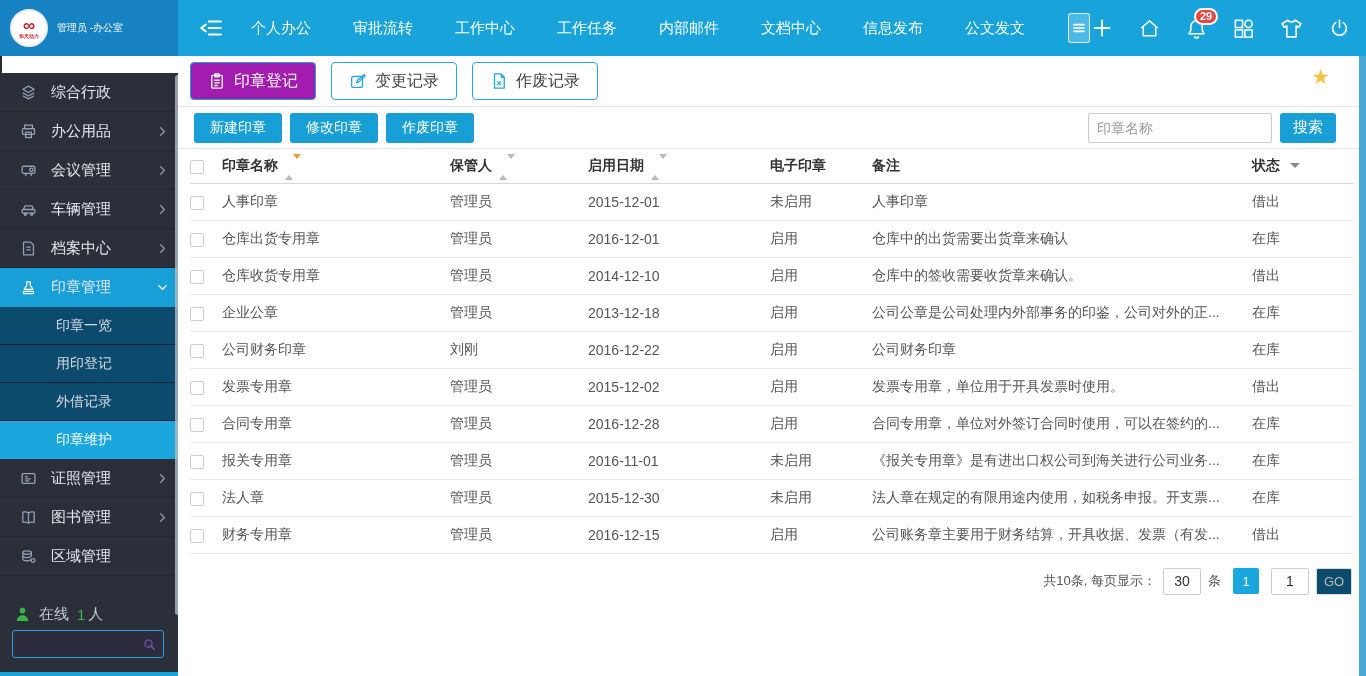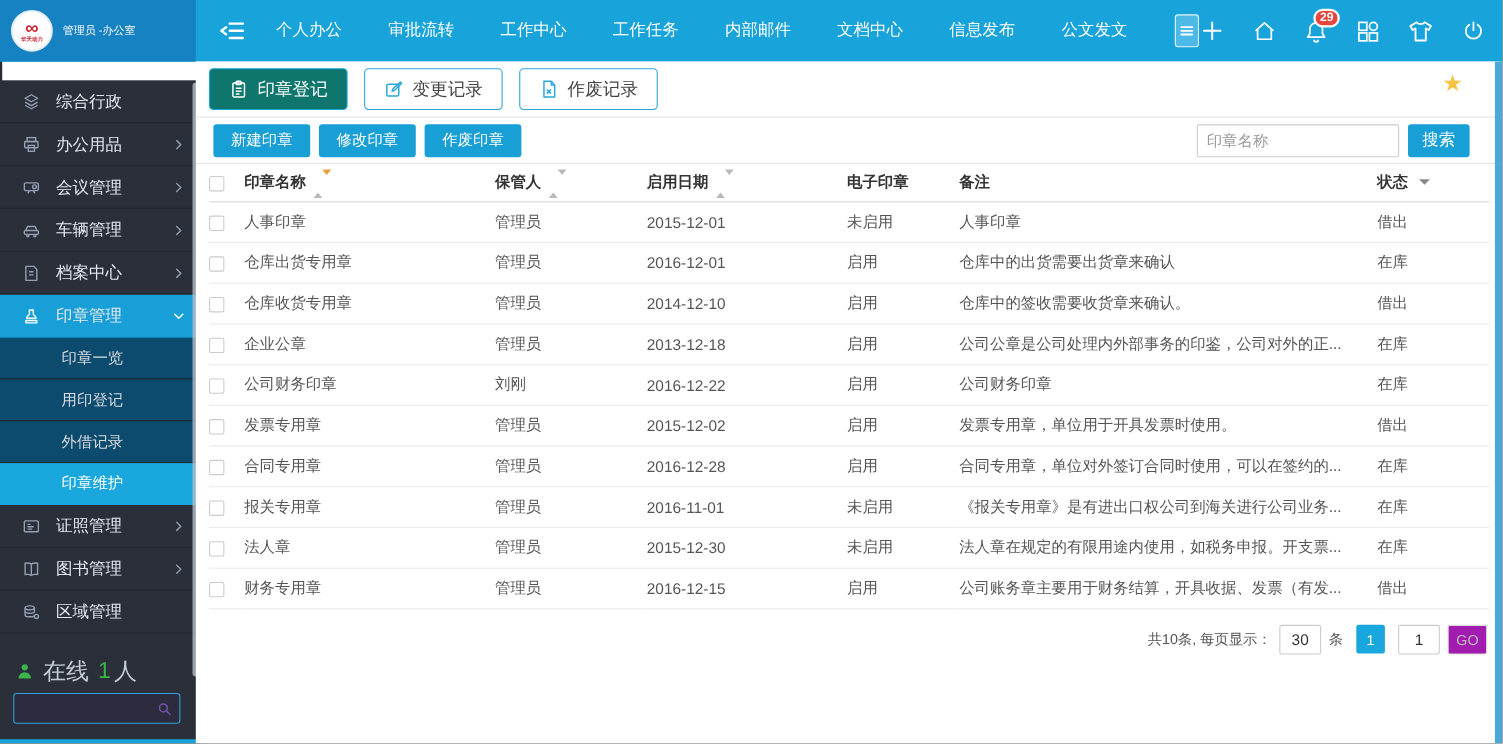--- a/index.html
+++ b/index.html
@@ -33,41 +33,41 @@
                font-size:15px; border-bottom:1px solid #222731; cursor:pointer; }
   .side-item .sicon { color:#93a0b6; display:flex; margin-right:14px; }
   .side-item .arrow { margin-left:auto; margin-right:14px; color:#8e97a6; display:flex; }
   .side-item.active { background:#189fd7; border-bottom-color:#189fd7; }
   .side-item.active .sicon, .side-item.active .arrow { color:#fff; }
   .submenu { background:#0c4a6e; }
   .sub-item { height:38px; display:flex; align-items:center; padding-left:56px; color:#d6dae1;
               font-size:14px; border-bottom:1px solid #1f242d; cursor:pointer; }
   .sub-item.active { background:#1aa7dd; color:#fff; border-bottom-color:#1aa7dd; }
   .side-online { position:absolute; left:14px; bottom:52px; display:flex; align-items:center;
-                 color:#c6ccd4; font-size:21px; gap:8px; }
+                 color:#c6ccd4; font-size:15px; gap:8px; }
   .side-online .num { color:#3cb54a; }
   .side-search { position:absolute; left:12px; bottom:18px; width:152px; height:28px; background:#2c2c3e;
                  border:1px solid #2da0d8; border-radius:3px; display:flex; align-items:center; }
   .side-search input { flex:1; background:transparent; border:none; outline:none; color:#d5d9e0;
                        font-size:13px; padding:0 6px; font-family:inherit; width:100px; }
   .side-search .mag { color:#6b4fa1; margin-right:6px; display:flex; }
   .side-scroll { position:absolute; top:2px; right:1px; width:6px; height:540px;
                  background:#b3bcc6; border-radius:3px; opacity:.8; }
   .side-bottom-bar { position:absolute; bottom:0; left:0; width:100%; height:4px; background:#18a4da; }
 
   
   .main { position:absolute; left:178px; top:56px; right:0; bottom:0; background:#fff; }
   .page-scrollbar { position:absolute; right:0; top:0; bottom:0; width:7px; background:#4aa9d6; }
 
   .tabbar { height:51px; border-bottom:1px solid #e6e6e6; display:flex; align-items:center;
             padding:0 12px; position:relative; }
   .tab { height:38px; border:1px solid #2aa7da; border-radius:4px; display:flex; align-items:center;
          padding:0 17px; margin-right:15px; font-size:16px; cursor:pointer; background:#fff; color:#444; }
   .tab .ticon { display:flex; margin-right:8px; color:#2aa7da; }
-  .tab.active { background:#0f766e; color:#fff; border-color:#18a4da; }
+  .tab.active { background:#a21caf; color:#fff; border-color:#18a4da; }
   .tab.active .ticon { color:#fff; }
   .fav-star { position:absolute; right:36px; top:10px; color:#f6c344; font-size:21px; line-height:1; cursor:pointer; }
 
   .toolbar { height:42px; border-bottom:1px solid #e6e6e6; display:flex; align-items:center; padding:0 16px; }
   .btn { background:#18a0d6; color:#fff; border:none; font-size:14px; padding:6px 16px; border-radius:3px;
          margin-right:8px; cursor:pointer; font-family:inherit; }
   .toolbar .spacer { flex:1; }
   .search-input { width:184px; height:30px; border:1px solid #ccc; border-radius:2px; font-size:14px;
                   padding:0 8px; color:#333; outline:none; font-family:inherit; }
   .search-input::placeholder { color:#999; }
@@ -87,21 +87,21 @@
   .tri.down.orange { border-top-color:#ef9b3c; }
   .tri.down.single { border-top:5px solid #888; display:inline-block; vertical-align:2px; margin-left:10px;
                      border-left-width:5px; border-right-width:5px; }
 
   .pagination { display:flex; justify-content:flex-end; align-items:center; padding:14px 14px 0 0;
                 font-size:13px; color:#555; gap:7px; }
   .pg-input { width:38px; height:27px; border:1px solid #ccc; border-radius:2px; text-align:center;
               font-size:14px; color:#333; outline:none; font-family:inherit; }
   .pg-current { width:26px; height:26px; background:#1aa7dd; color:#fff; display:flex; align-items:center;
                 justify-content:center; font-size:13px; border-radius:2px; cursor:pointer; }
-  .pg-go { width:36px; height:27px; border:1px solid #dcdcdc; background:#a21caf; color:#bbb; font-size:13px;
+  .pg-go { width:36px; height:27px; border:1px solid #dcdcdc; background:#0c4a6e; color:#bbb; font-size:13px;
            display:flex; align-items:center; justify-content:center; border-radius:2px; cursor:pointer; }
   svg { display:block; }
 </style>
 </head>
 <body>
 
 <div class="page">
 
   <header class="topbar">
     <div class="topbar-left">

